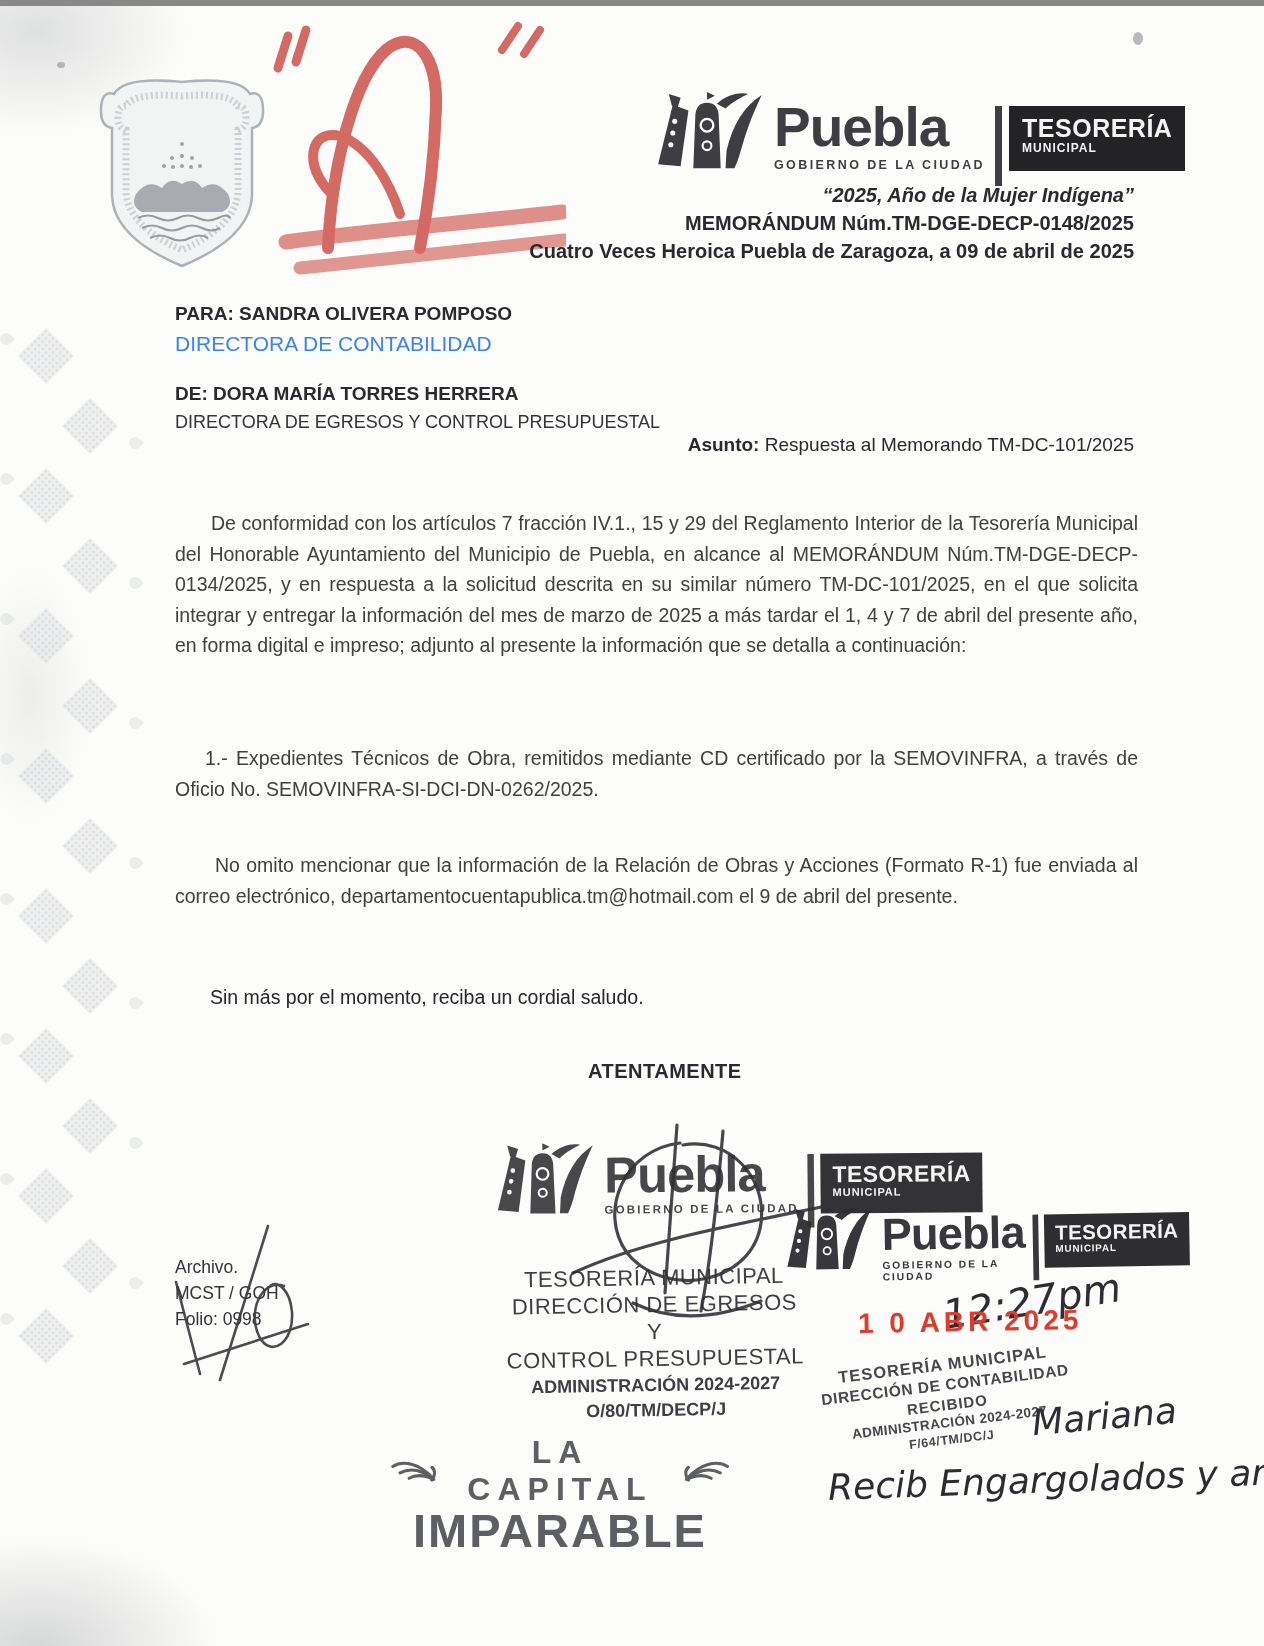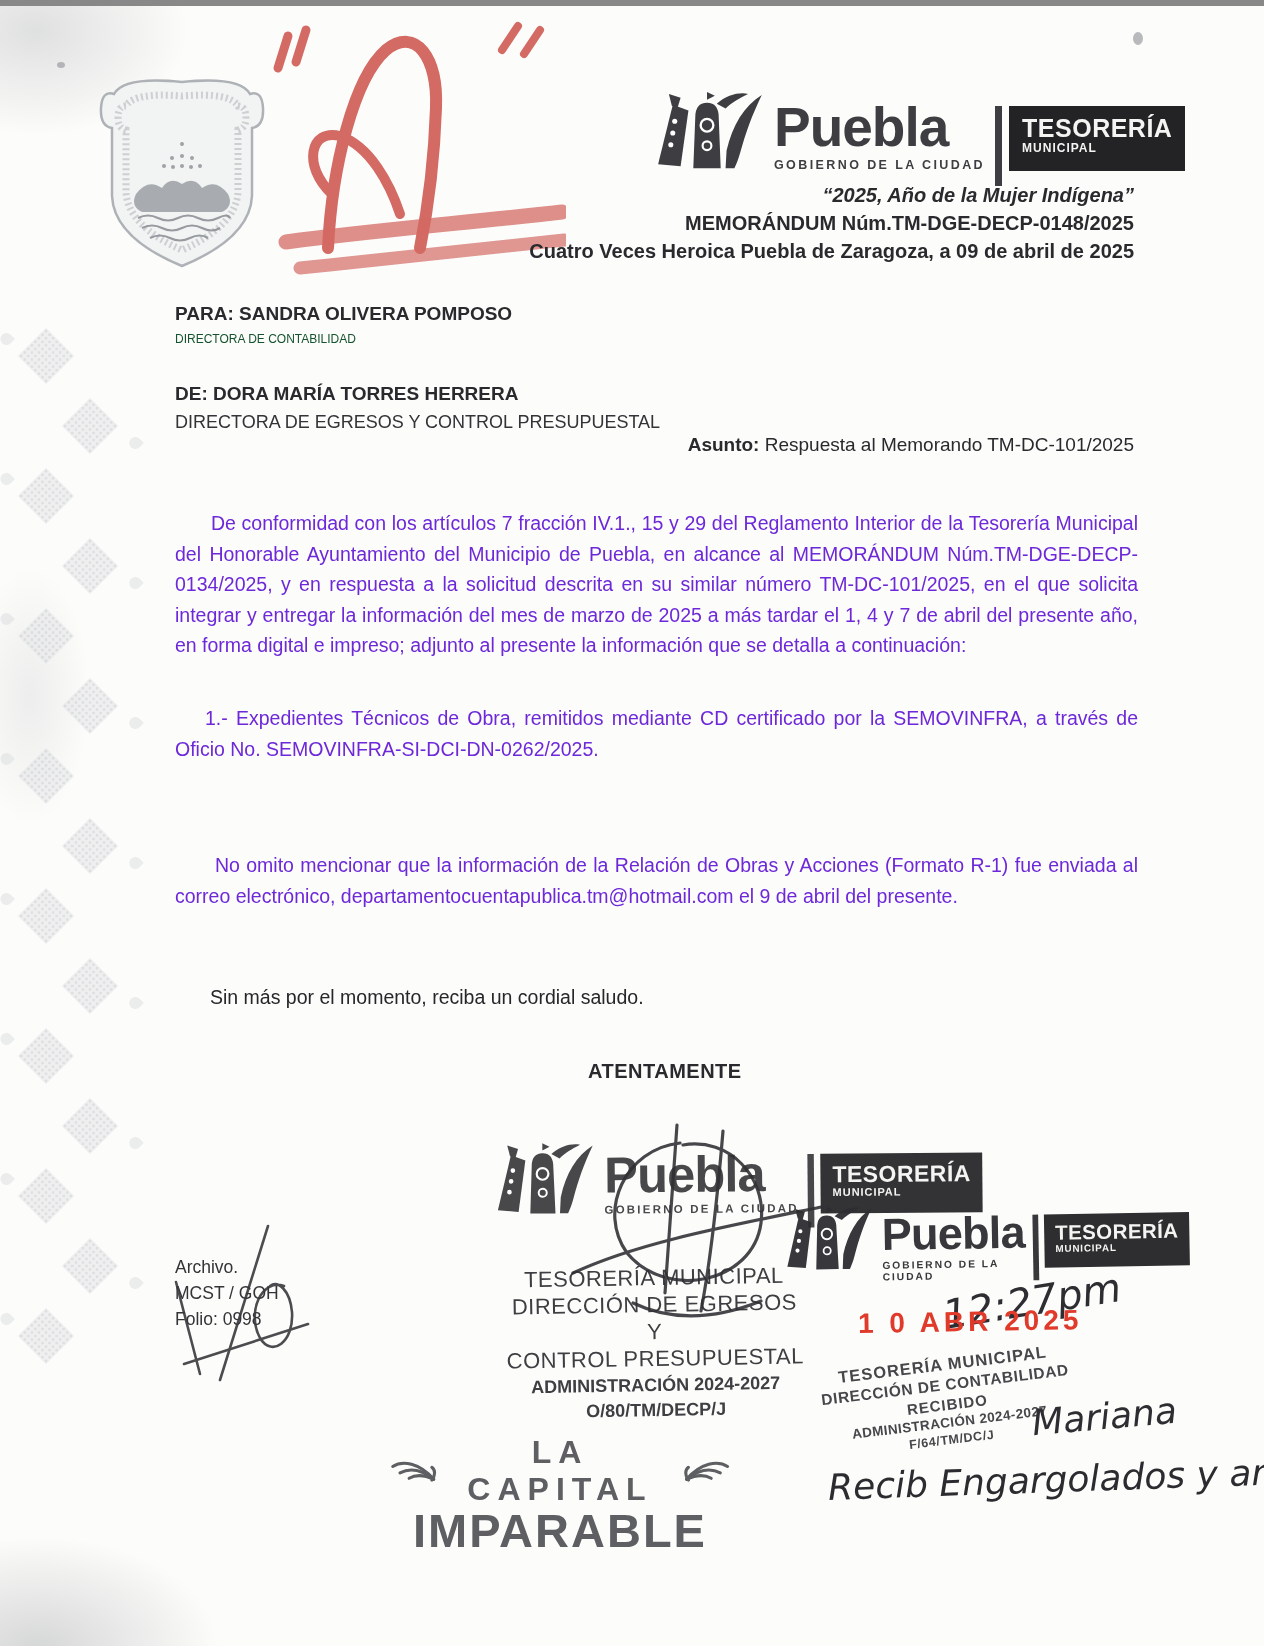--- a/index.html
+++ b/index.html
@@ -46,30 +46,30 @@
   .logo-stamp1 .badge-box,.logo-stamp2 .badge-box{background:#2b2b2e;}
   
   .hdr-line{position:absolute;right:130px;text-align:center;font-weight:700;font-size:20px;white-space:nowrap;}
   .hdr-slogan{top:178px;font-style:italic;}
   .hdr-memo{top:206px;}
   .hdr-date{top:234px;}
   
   .addr{position:absolute;left:175px;font-size:19px;white-space:nowrap;}
   .addr b{font-weight:700;text-align:right;}
   .para-line{top:297px;font-weight:700;}
-  .para-title{top:326px;font-size:12px;color:#14532d;}
+  .para-title{top:326px;font-size:21px;color:#3b82f6;}
   .de-line{top:377px;font-weight:700;}
   .de-title{top:406px;font-size:18px;color:#333338;}
   .subject{position:absolute;right:130px;top:428px;font-size:19px;white-space:nowrap;}
   .subject b{font-weight:700;}
   
   .body-par{position:absolute;left:175px;width:963px;font-size:19.5px;line-height:30.5px;
-    text-align:justify;color:#6d28d9;}
+    text-align:justify;color:#404040;}
   .p1{top:502px;text-indent:36px;}
-  .it1{top:697px;text-indent:30px;}
+  .it1{top:737px;text-indent:30px;}
   .it2{top:764px;text-indent:30px;}
   .p2{top:844px;text-indent:40px;}
   .closing{position:absolute;left:210px;top:980px;font-size:19.5px;color:#26262b;}
   .atentamente{position:absolute;left:588px;top:1054px;font-size:20px;font-weight:700;letter-spacing:.5px;}
   
   .stamp1-lines{position:absolute;left:505px;top:1258px;width:300px;text-align:center;
     color:#3e3e43;transform:rotate(-1deg);}
   .stamp1-lines .s-l1{font-size:22px;letter-spacing:.5px;line-height:27px;}
   .stamp1-lines .s-l4{font-size:18px;font-weight:700;line-height:26px;}
   .stamp1-lines .s-l5{font-size:18px;font-weight:700;line-height:25px;}

